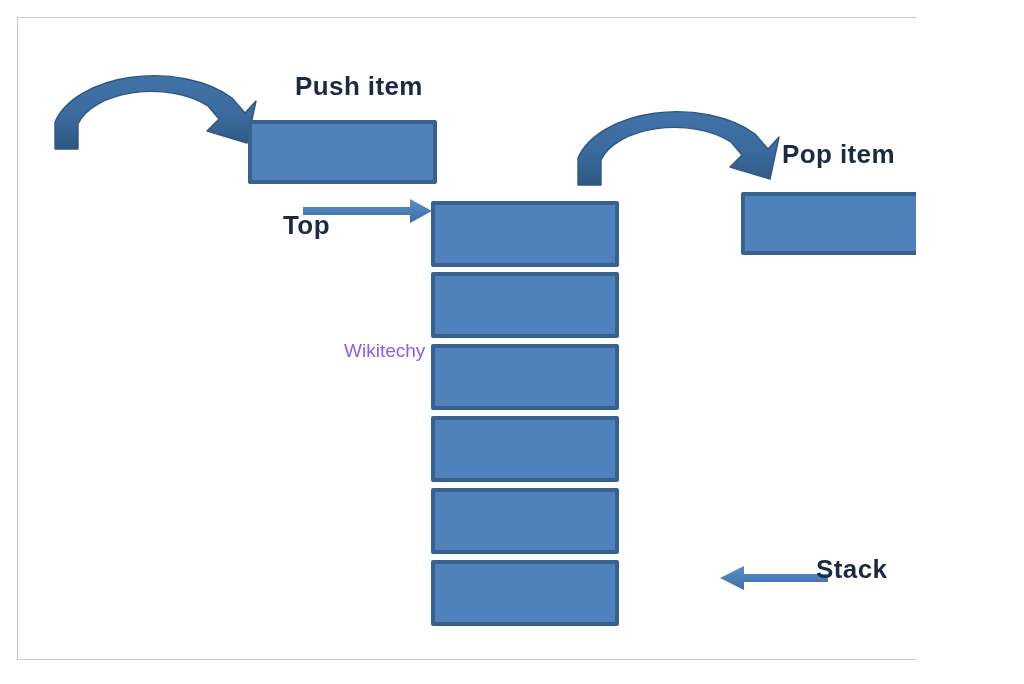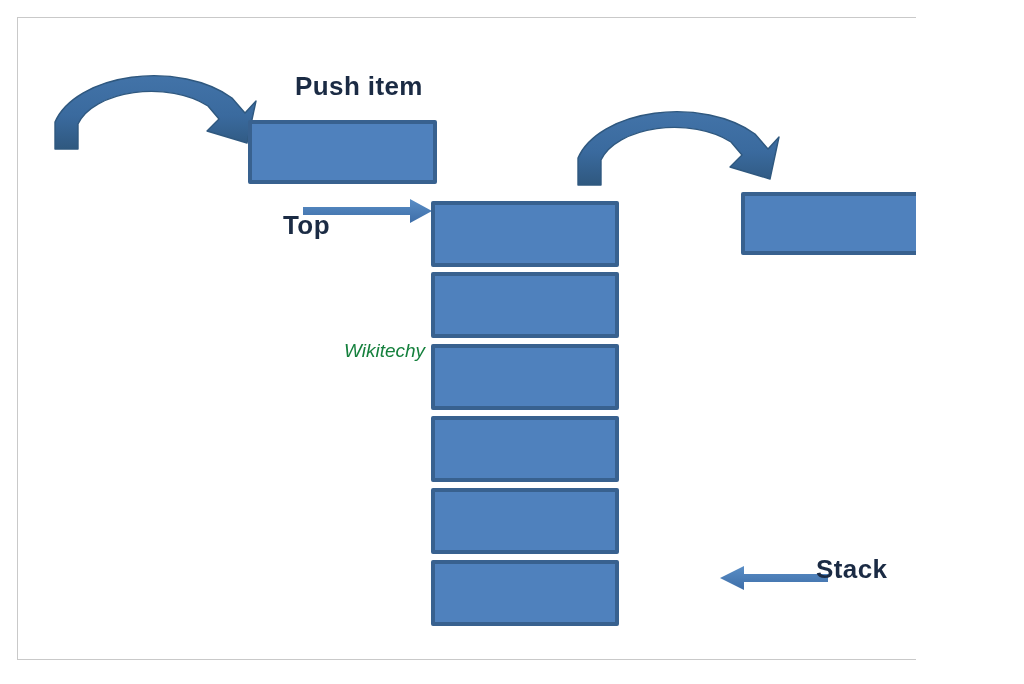--- a/index.html
+++ b/index.html
@@ -43,27 +43,26 @@
     color: #1b2b44;
     font-family: "Liberation Sans", sans-serif;
     font-size: 26px;
     font-weight: 600;
     letter-spacing: 0.4px;
     white-space: nowrap;
     line-height: 1;
   }
   .watermark {
     position: absolute;
-    color: #15803d;
+    color: #8b5cf6;
     font-family: "Liberation Sans", sans-serif;
     font-size: 19px;
     font-weight: 400;
     white-space: nowrap;
     line-height: 1;
-    font-style: italic;
   }
   
   .vec {
     position: absolute;
     left: 0;
     top: 0;
     width: 1024px;
     height: 684px;
     pointer-events: none;
     overflow: visible;
@@ -145,19 +144,20 @@
     <div class="box" style="left:431px; top:201px; width:188px; height:66px;"></div>
     <div class="box" style="left:431px; top:272px; width:188px; height:66px;"></div>
     <div class="box" style="left:431px; top:344px; width:188px; height:66px;"></div>
     <div class="box" style="left:431px; top:416px; width:188px; height:66px;"></div>
     <div class="box" style="left:431px; top:488px; width:188px; height:66px;"></div>
     <div class="box" style="left:431px; top:560px; width:188px; height:66px;"></div>
   </div>
 
   <div class="label" style="left:295px; top:73px;">Push item</div>
 
+  <div class="label" style="left:782px; top:141px;">Pop item</div>
 
   <div class="label" style="left:243px; top:212px;margin-left:40px;">Top</div>
 
   <div class="label" style="left:816px; top:556px;">Stack</div>
 
   <div class="watermark" style="left:344px; top:341px;">Wikitechy</div>
 </div>
 
 </body></html>

